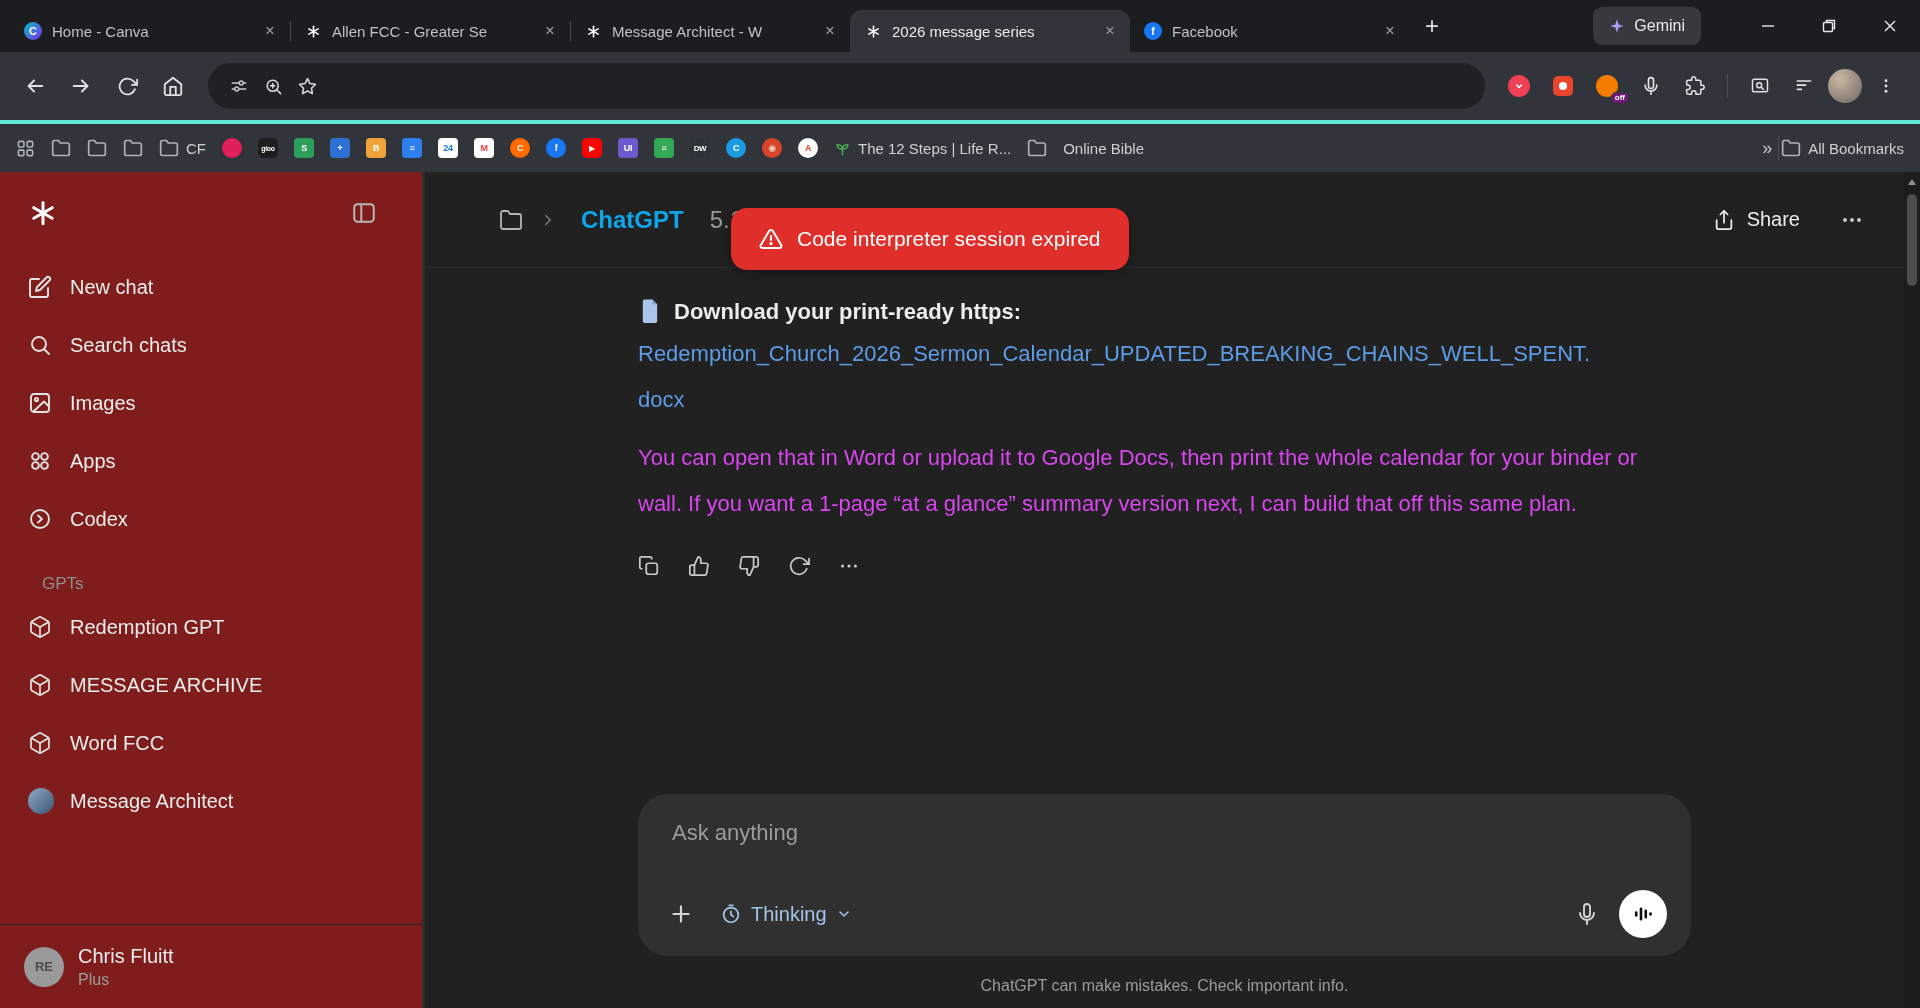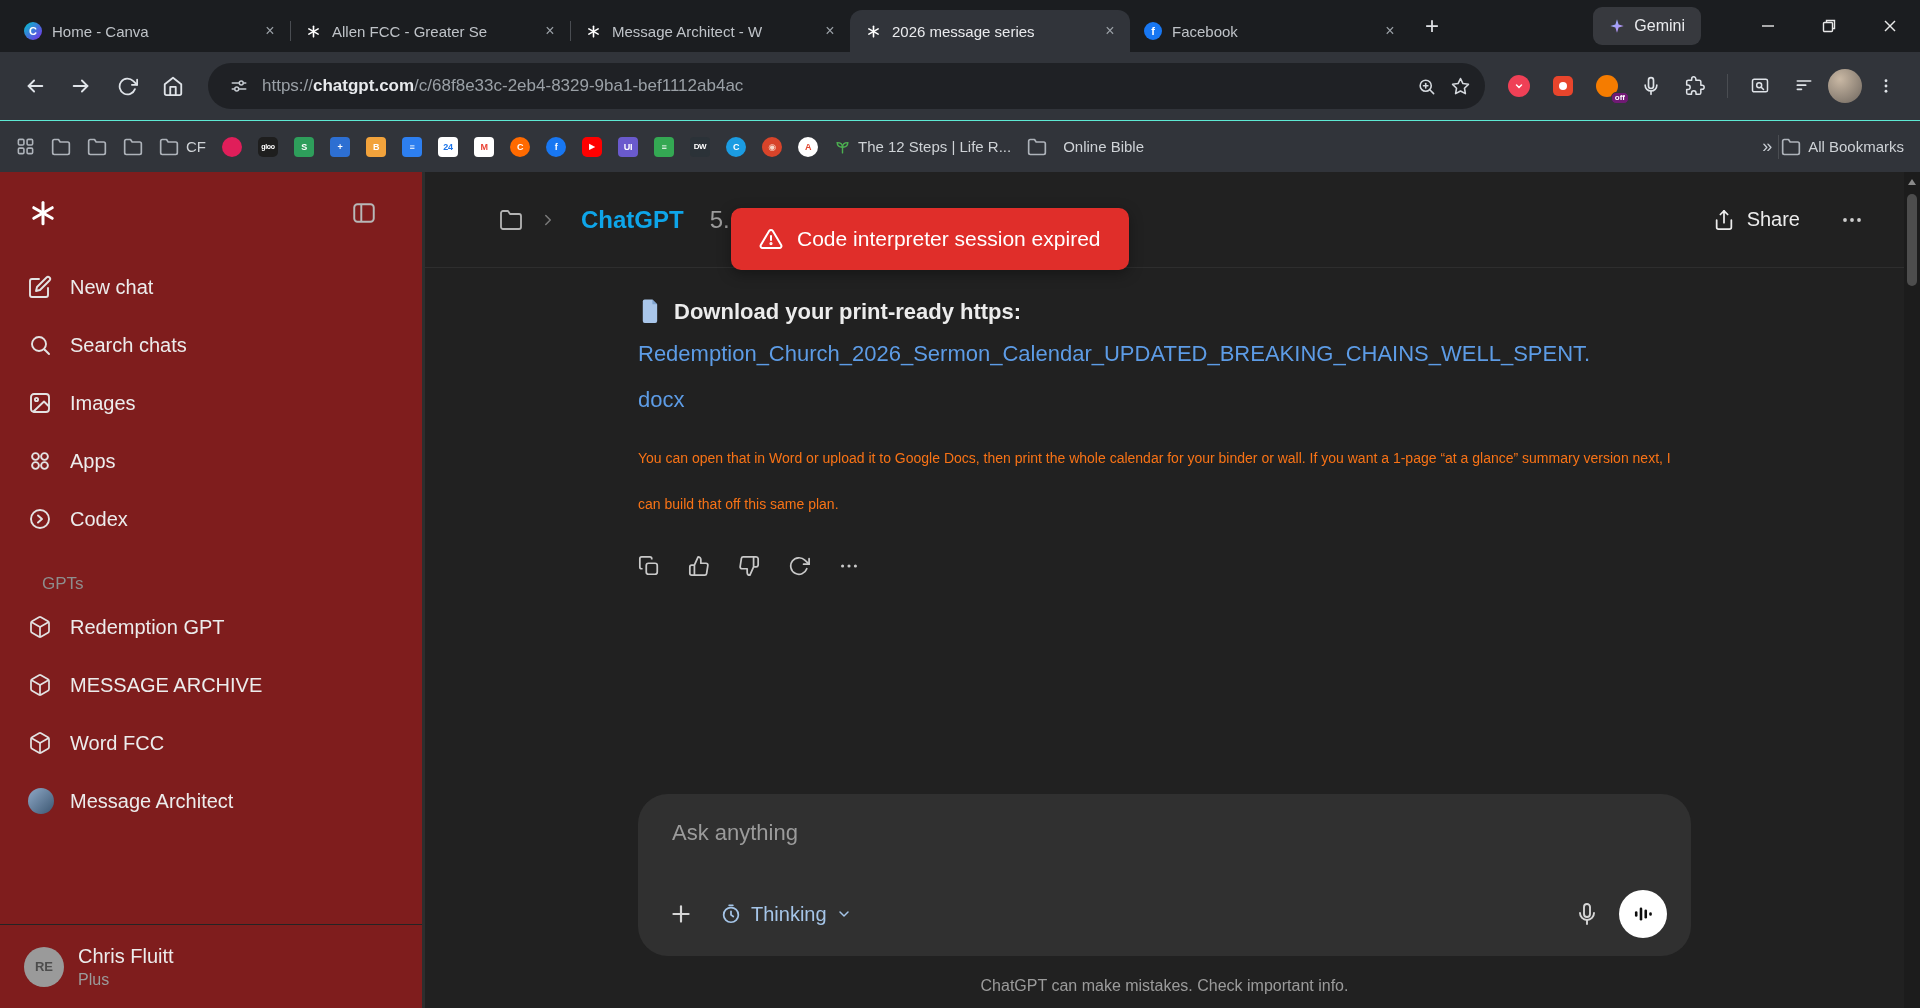--- a/index.html
+++ b/index.html
@@ -37,21 +37,21 @@
   .tool-icon { width:40px; height:40px; color:#dfe3e8; flex:0 0 auto; border-radius:50%; position:relative; }
   .ext-pocket { width:22px; height:22px; border-radius:50%; background:#ef4056; color:#fff; }
   .ext-red { width:20px; height:20px; border-radius:5px; background:#e8452c; }
   .ext-red i { width:8px; height:8px; border-radius:50%; background:#fff; display:block; }
   .ext-orange { width:22px; height:22px; border-radius:50%; background:#f57c00; position:relative; }
   .ext-badge { position:absolute; bottom:2px; right:-2px; background:#701a75; border:1px solid #31343a; color:#fff; font-size:8px; line-height:1; padding:1px 3px; border-radius:5px; font-weight:bold; }
   .tb-divider { width:1px; height:24px; background:#4a4d52; margin:0 8px; }
   .profile-avatar { width:34px; height:34px; border-radius:50%; background:radial-gradient(circle at 35% 30%,#c9b8a4,#6e665e); flex:0 0 auto; }
 
   
-  .bookmarks { height:52px; background:#31343a; border-top:1px solid #5eead4; display:flex; align-items:center; padding:0 16px; gap:2px; font-size:15px; color:#ced2d6; flex:0 0 auto; }
+  .bookmarks { height:52px; background:#31343a; border-top:4px solid #5eead4; display:flex; align-items:center; padding:0 16px; gap:2px; font-size:15px; color:#ced2d6; flex:0 0 auto; }
   .bm-left { display:flex; align-items:center; gap:16px; flex:1; min-width:0; overflow:hidden; }
   .bm-item { display:flex; align-items:center; gap:7px; flex:0 0 auto; }
   .bm-folder { color:#aeb3ba; }
   .chip { width:20px; height:20px; font-size:9px; font-weight:bold; letter-spacing:-0.3px; display:flex; align-items:center; justify-content:center; flex:0 0 auto; }
   .bm-chevrons { color:#c6cbd1; font-size:18px; padding:0 4px; }
   .bm-sep { width:1px; height:24px; background:#4a4d52; }
 
   
   .page { flex:1; display:flex; min-height:0; }
 
@@ -74,27 +74,27 @@
   
   .main { flex:1; background:#212121; display:flex; flex-direction:column; position:relative; min-width:0; }
   .chat-header { height:96px; display:flex; align-items:center; padding:0 40px 0 74px; border-bottom:1px solid #2e2e2e; position:relative; flex:0 0 auto; }
   .ch-left { display:flex; align-items:center; gap:16px; color:#b4b4b4; }
   .ch-title { font-size:24px; color:#0ea5e9; font-weight:bold; margin-left:8px; }
   .ch-version { font-size:24px; color:#9b9b9b; margin-left:10px; }
   .ch-chevron { color:#7a7a7a; }
   .ch-right { margin-left:auto; display:flex; align-items:center; gap:40px; }
   .share-btn { display:flex; align-items:center; gap:12px; font-size:20px; color:#ececec; }
   .more-btn { color:#cdcdcd; }
-  .toast { position:absolute; left:306px; top:36px; height:62px; display:flex; align-items:center; gap:14px; padding:0 28px; border-radius:10px; color:#fff; font-size:21px; z-index:10; box-shadow:0 4px 14px rgba(0,0,0,.35); }
+  .toast { position:absolute; left:306px; top:36px; height:62px; display:flex; align-items:center; gap:14px; padding:0 28px; border-radius:16px; color:#fff; font-size:21px; z-index:10; box-shadow:0 4px 14px rgba(0,0,0,.35); }
 
   .messages { flex:1; min-height:0; padding-top:30px; overflow:hidden; }
   .msg-col { width:1053px; margin:0 auto; }
   .msg-head { display:flex; align-items:center; gap:13px; font-size:22px; font-weight:bold; color:#ececec; }
   .file-link { display:block; font-size:22px; line-height:46px; margin-top:6px; cursor:pointer; }
-  .msg-body { font-size:14px; line-height:46px; color:#f97316; margin-top:12px; max-width:1040px; }
+  .msg-body { font-size:22px; line-height:46px; color:#d946ef; margin-top:12px; max-width:1040px; }
   .msg-actions { display:flex; align-items:center; gap:28px; margin-top:28px; color:#c9c9c9; }
   .act-icon { color:#c9c9c9; }
 
   
   .composer-wrap { flex:0 0 auto; width:1053px; margin:0 auto 8px; }
   .composer { background:#303030; border-radius:30px; min-height:162px; padding:22px 24px 18px; display:flex; flex-direction:column; justify-content:space-between; }
   .chat-input { background:transparent; border:none; outline:none; color:#ececec; font-size:22px; font-family:inherit; width:100%; padding:4px 10px; }
   .chat-input::placeholder { color:#9b9b9b; }
   .composer-controls { display:flex; align-items:center; gap:20px; }
   .plus-btn { width:38px; height:38px; border-radius:50%; color:#d6d6d6; }
@@ -234,21 +234,20 @@
 
     <div class="omnibox">
       <div class="site-info c">
         <svg width="18" height="18" viewBox="0 0 24 24" fill="none" stroke="currentColor" stroke-width="2" stroke-linecap="round">
             <line x1="3" y1="8" x2="21" y2="8"></line>
             <circle cx="15" cy="8" r="2.6" fill="#1f2125"></circle>
             <line x1="3" y1="16" x2="21" y2="16"></line>
             <circle cx="9" cy="16" r="2.6" fill="#1f2125"></circle>
           </svg>
       </div>
-      <div class="url"><span>https://</span><span class="host">chatgpt.com</span><span>/c/68f8e33c-2eb4-8329-9ba1-bef1112ab4ac</span></div>
       <div class="om-icon c">
         <svg width="19" height="19" viewBox="0 0 24 24" fill="none" stroke="currentColor" stroke-width="2" stroke-linecap="round">
             <circle cx="11" cy="11" r="7"></circle>
             <line x1="21" y1="21" x2="16.5" y2="16.5"></line>
             <line x1="8.2" y1="11" x2="13.8" y2="11"></line>
             <line x1="11" y1="8.2" x2="11" y2="13.8"></line>
           </svg>
       </div>
       <div class="om-icon c">
         <svg width="19" height="19" viewBox="0 0 24 24" fill="none" stroke="currentColor" stroke-width="2" stroke-linejoin="round">

